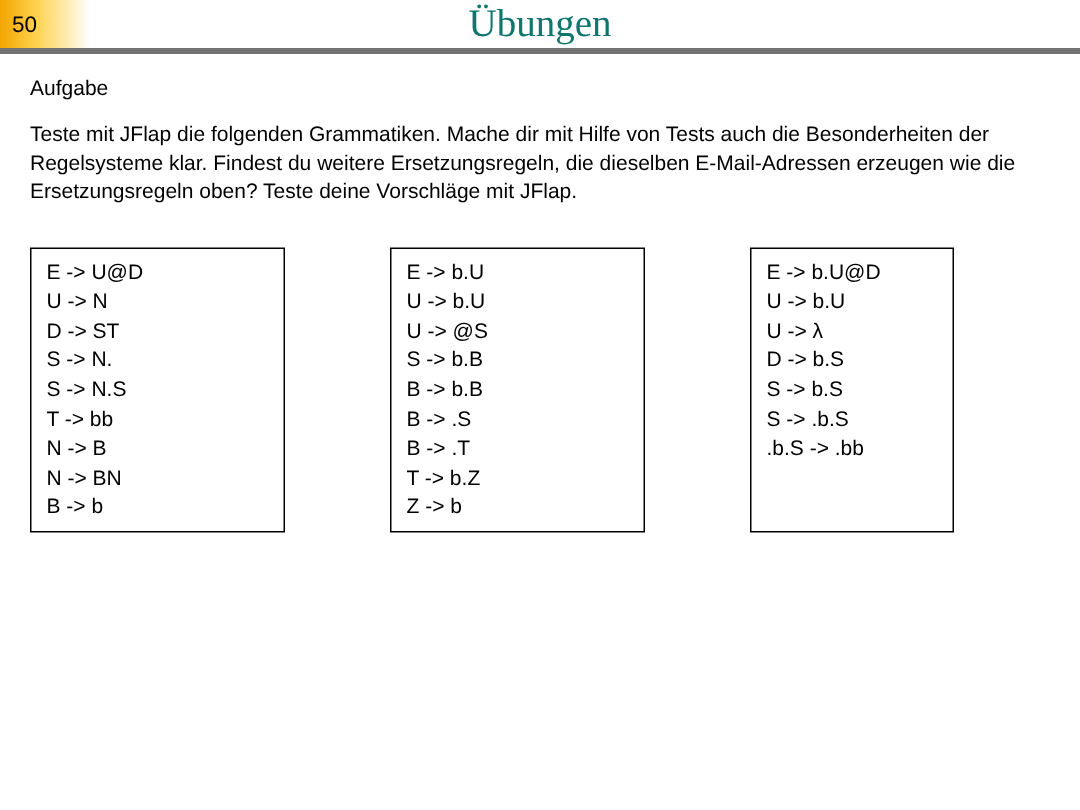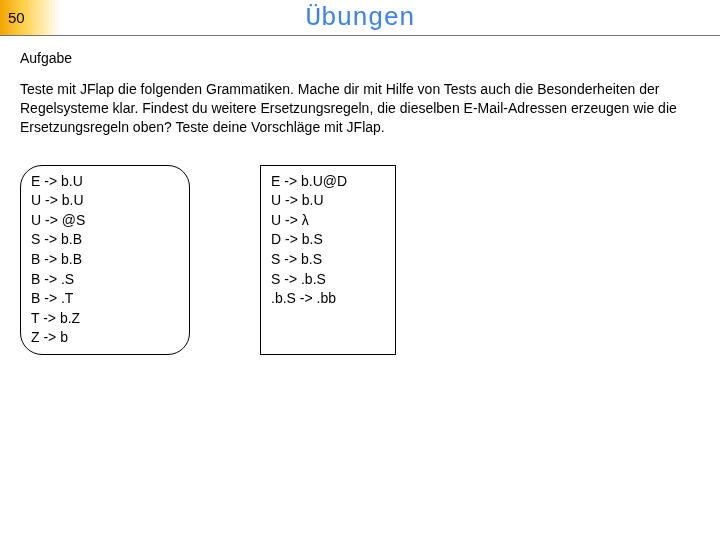--- a/index.html
+++ b/index.html
@@ -8,38 +8,38 @@
     height: 540px;
     background: #fff;
     font-family: Arial, Helvetica, sans-serif;
     color: #000;
     position: relative;
   }
   .header {
     display: flex;
     align-items: center;
     height: 36px;
-    border-bottom: 1px solid #737373;
+    border-bottom: 4px solid #737373;
   }
   .slide-number-box {
     width: 60px;
     height: 100%;
     background: linear-gradient(to right, #f2a500 0%, #ffd24d 40%, #ffffff 100%);
     display: flex;
     align-items: center;
     padding-left: 8px;
     font-size: 15px;
     color: #000;
   }
   .title {
     flex: 1;
     text-align: center;
     font-size: 26px;
-    color: #3b82f6;
-    font-family: Liberation Mono, monospace;
+    color: #0f766e;
+    font-family: Liberation Serif, serif;
     padding-right: 60px;
   }
   .content {
     padding: 14px 20px 0 20px;
   }
   .subheading {
     font-size: 14px;
     margin-bottom: 14px;
   }
   .paragraph {
@@ -54,35 +54,44 @@
   }
   .grammar-box {
     border: 1px solid #000;
     padding: 6px 10px;
     font-size: 14px;
     line-height: 1.4;
     white-space: pre;
     font-family: Arial, Helvetica, sans-serif;
   }
   .gb1 { width: 170px; margin-right: 70px; }
-  .gb2 { width: 170px; margin-right: 70px; border-radius: 22px; }
+  .gb2 { width: 170px; margin-right: 70px; }
   .gb3 { width: 136px; }
 </style>
 </head>
 <body>
 
 <div class="header">
   <div class="slide-number-box">50</div>
   <div class="title">Übungen</div>
 </div>
 
 <div class="content">
   <div class="subheading">Aufgabe</div>
   <div class="paragraph">Teste mit JFlap die folgenden Grammatiken. Mache dir mit Hilfe von Tests auch die Besonderheiten der Regelsysteme klar. Findest du weitere Ersetzungsregeln, die dieselben E-Mail-Adressen erzeugen wie die Ersetzungsregeln oben? Teste deine Vorschläge mit JFlap.</div>
   <div class="grammars">
+    <div class="grammar-box gb1">E -&gt; U@D
+U -&gt; N
+D -&gt; ST
+S -&gt; N.
+S -&gt; N.S
+T -&gt; bb
+N -&gt; B
+N -&gt; BN
+B -&gt; b</div>
     <div class="grammar-box gb2">E -&gt; b.U
 U -&gt; b.U
 U -&gt; @S
 S -&gt; b.B
 B -&gt; b.B
 B -&gt; .S
 B -&gt; .T
 T -&gt; b.Z
 Z -&gt; b</div>
     <div class="grammar-box gb3">E -&gt; b.U@D

